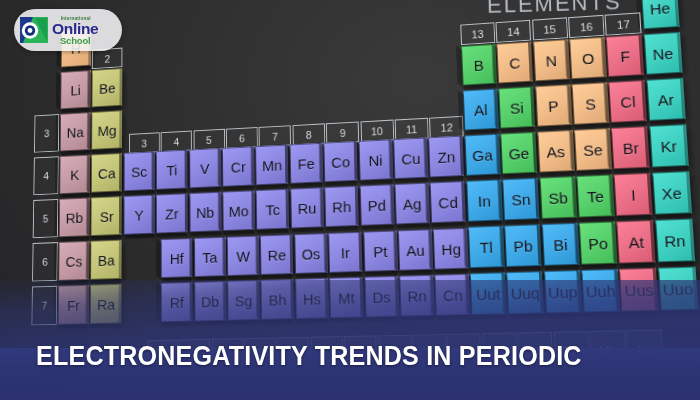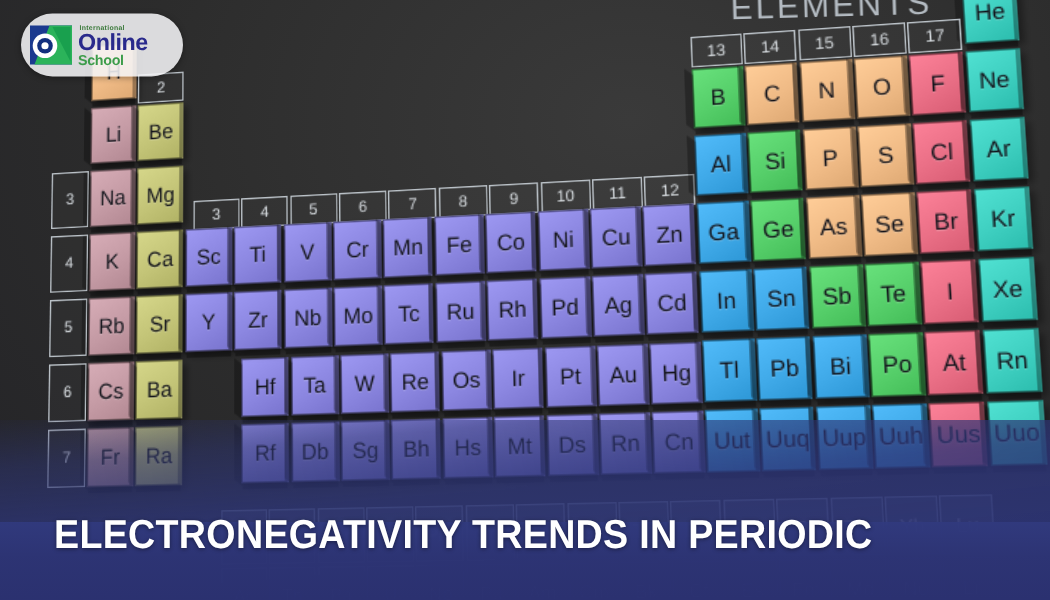--- a/index.html
+++ b/index.html
@@ -110,21 +110,21 @@
     width:108px;height:42px;
     background:rgba(244,244,246,.88);
     border-radius:21px;
     display:flex;align-items:center;
     box-shadow:0 1px 4px rgba(0,0,0,.35);
   }
   .logo-mark{
     width:30px;height:30px;margin-left:5px;flex:0 0 auto;position:relative;
   }
   .logo-words{
-    margin-left:3px;line-height:1;position:relative;top:1px;
+    margin-left:3px;line-height:1;position:relative;top:1px;text-align:center;
   }
   .logo-tag{font-size:4.6px;color:#3b7a3b;letter-spacing:.2px;display:block;
             margin-left:1px;font-weight:bold;}
   .logo-main{font-size:15.5px;color:#2a2a8c;font-weight:bold;display:block;
              letter-spacing:-.3px;}
   .logo-sub{font-size:9.5px;color:#3c9c4a;font-weight:bold;display:block;
             margin-top:-1px;letter-spacing:-.2px;}
 </style>
 </head>
 <body>

